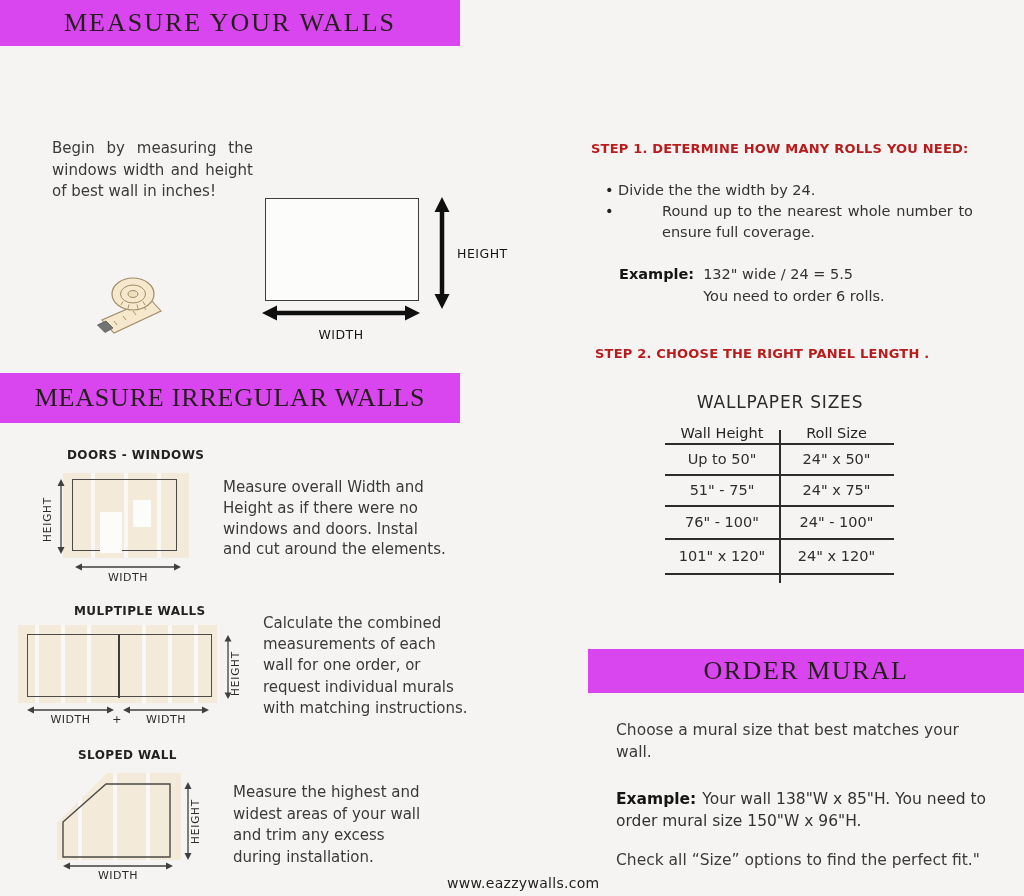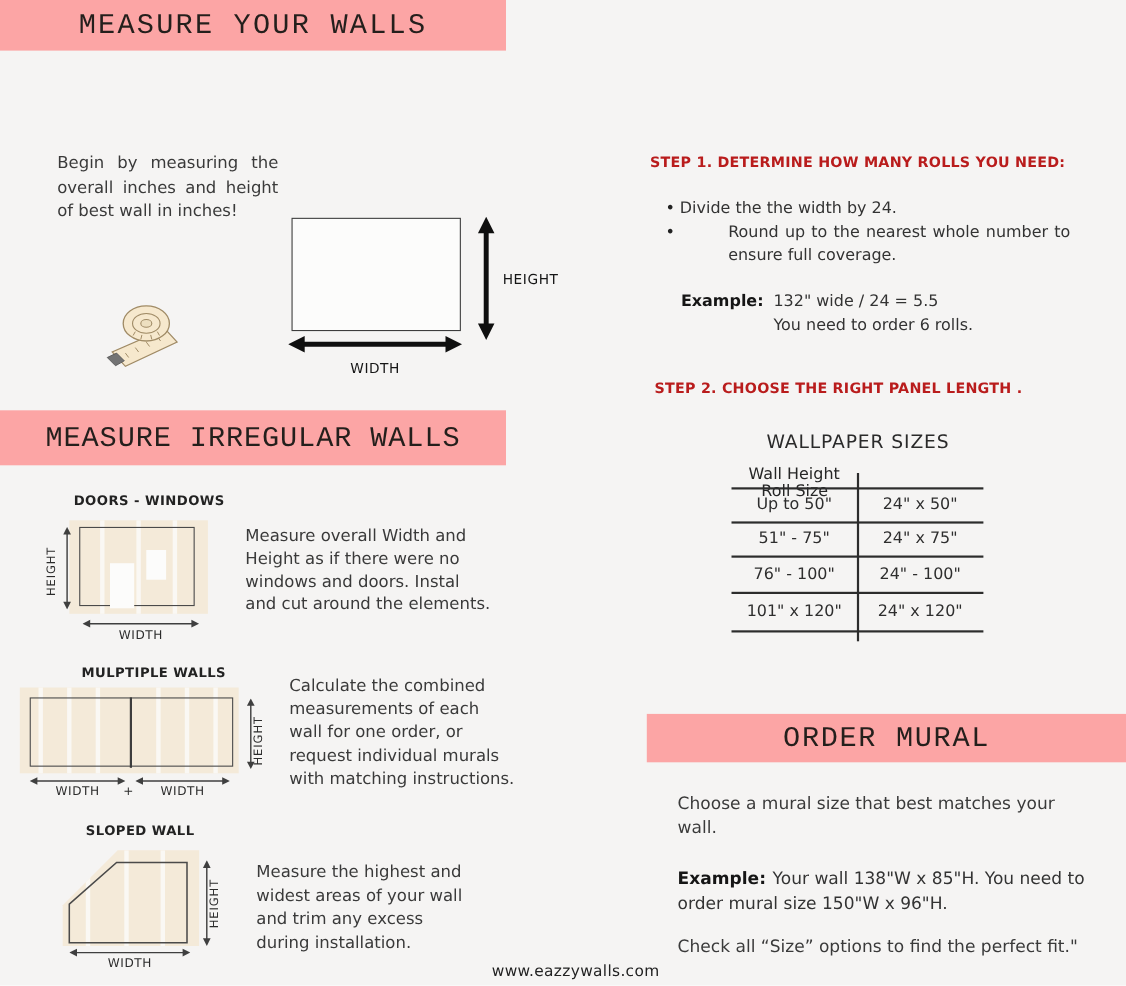--- a/index.html
+++ b/index.html
@@ -2,23 +2,23 @@
 <html><head>
 <meta charset="utf-8">
 <style>
   html,body{margin:0;padding:0;}
   .page{
     position:relative;width:1024px;height:896px;overflow:hidden;
     background:#f5f4f3;
     font-family:"DejaVu Sans",sans-serif;color:#333;
   }
   .banner{
-    position:absolute;background:#fca5a5;
+    position:absolute;background:#d946ef;
     display:flex;align-items:center;justify-content:center;
-    font-family:Liberation Mono, monospace;font-size:26px;letter-spacing:1.5px;
+    font-family:Liberation Serif, serif;font-size:26px;letter-spacing:1.5px;
     color:#241f1c;white-space:pre;
   }
   .body-text{font-size:15px;line-height:21.5px;color:#3a3a3a;}
   .pre{white-space:pre-line;}
   .jline{display:block;text-align:justify;text-align-last:justify;}
   .sec-label{position:absolute;font-size:12px;font-weight:bold;letter-spacing:.4px;color:#222;white-space:pre;}
   .bold-heading{position:absolute;font-size:13px;font-weight:bold;letter-spacing:.2px;color:#b91c1c;white-space:pre;}
   .small-label{position:absolute;font-size:12.5px;letter-spacing:.5px;color:#161616;white-space:pre;}
   .tiny-label{position:absolute;font-size:11px;letter-spacing:.5px;color:#2b2b2b;text-align:center;white-space:pre;}
   .vlabel{
@@ -49,21 +49,21 @@
 </style>
 </head>
 <body>
 
 <div class="page">
 
   <div class="banner" style="left:0;top:62;width:460px;height:46px;letter-spacing:2px;">MEASURE YOUR WALLS</div>
 
   <div class="abs body-text" style="left:52px;top:138px;width:201px;">
     <span class="jline">Begin by measuring the</span>
-    <span class="jline">overall inches and height</span>
+    <span class="jline">windows width and height</span>
     <span>of best wall in inches!</span>
   </div>
 
 
   <svg class="abs" style="left:92px;top:273px;" width="82" height="62" viewBox="0 0 82 62">
     <polygon points="58,26 69,38 22,60 10,47" fill="#f6e8cd" stroke="#a08b66" stroke-width="1.1"></polygon>
     <line x1="51" y1="33" x2="54" y2="37" stroke="#a08b66" stroke-width="0.9"></line>
     <line x1="41" y1="38" x2="44" y2="42" stroke="#a08b66" stroke-width="0.9"></line>
     <line x1="31" y1="43" x2="34" y2="47" stroke="#a08b66" stroke-width="0.9"></line>
     <line x1="22" y1="48" x2="25" y2="52" stroke="#a08b66" stroke-width="0.9"></line>
@@ -224,21 +224,21 @@
       <div>132" wide / 24 = 5.5</div>
       <div>You need to order 6 rolls.</div>
     </span>
   </div>
 
   <div class="bold-heading" style="left:595px;top:346px;">STEP 2. CHOOSE THE RIGHT PANEL LENGTH .</div>
 
   <div class="abs" style="left:640px;top:392px;width:280px;text-align:center;font-size:17px;letter-spacing:.8px;color:#2a2a2a;">WALLPAPER SIZES</div>
 
   <div class="tbl" style="left:665px;top:423px;width:229px;height:165px;">
-    <div class="trow" style="top:0;height:20px;flex-direction:column;">
+    <div class="trow" style="top:0;height:20px;">
       <div class="tcell" style="color:#262626;">Wall Height</div>
       <div class="tcell" style="color:#262626;">Roll Size</div>
     </div>
     <div class="hline" style="top:20px;"></div>
     <div class="trow" style="top:21px;height:30px;">
       <div class="tcell">Up to 50"</div>
       <div class="tcell">24" x 50"</div>
     </div>
     <div class="hline" style="top:51px;"></div>
     <div class="trow" style="top:52px;height:30px;">

